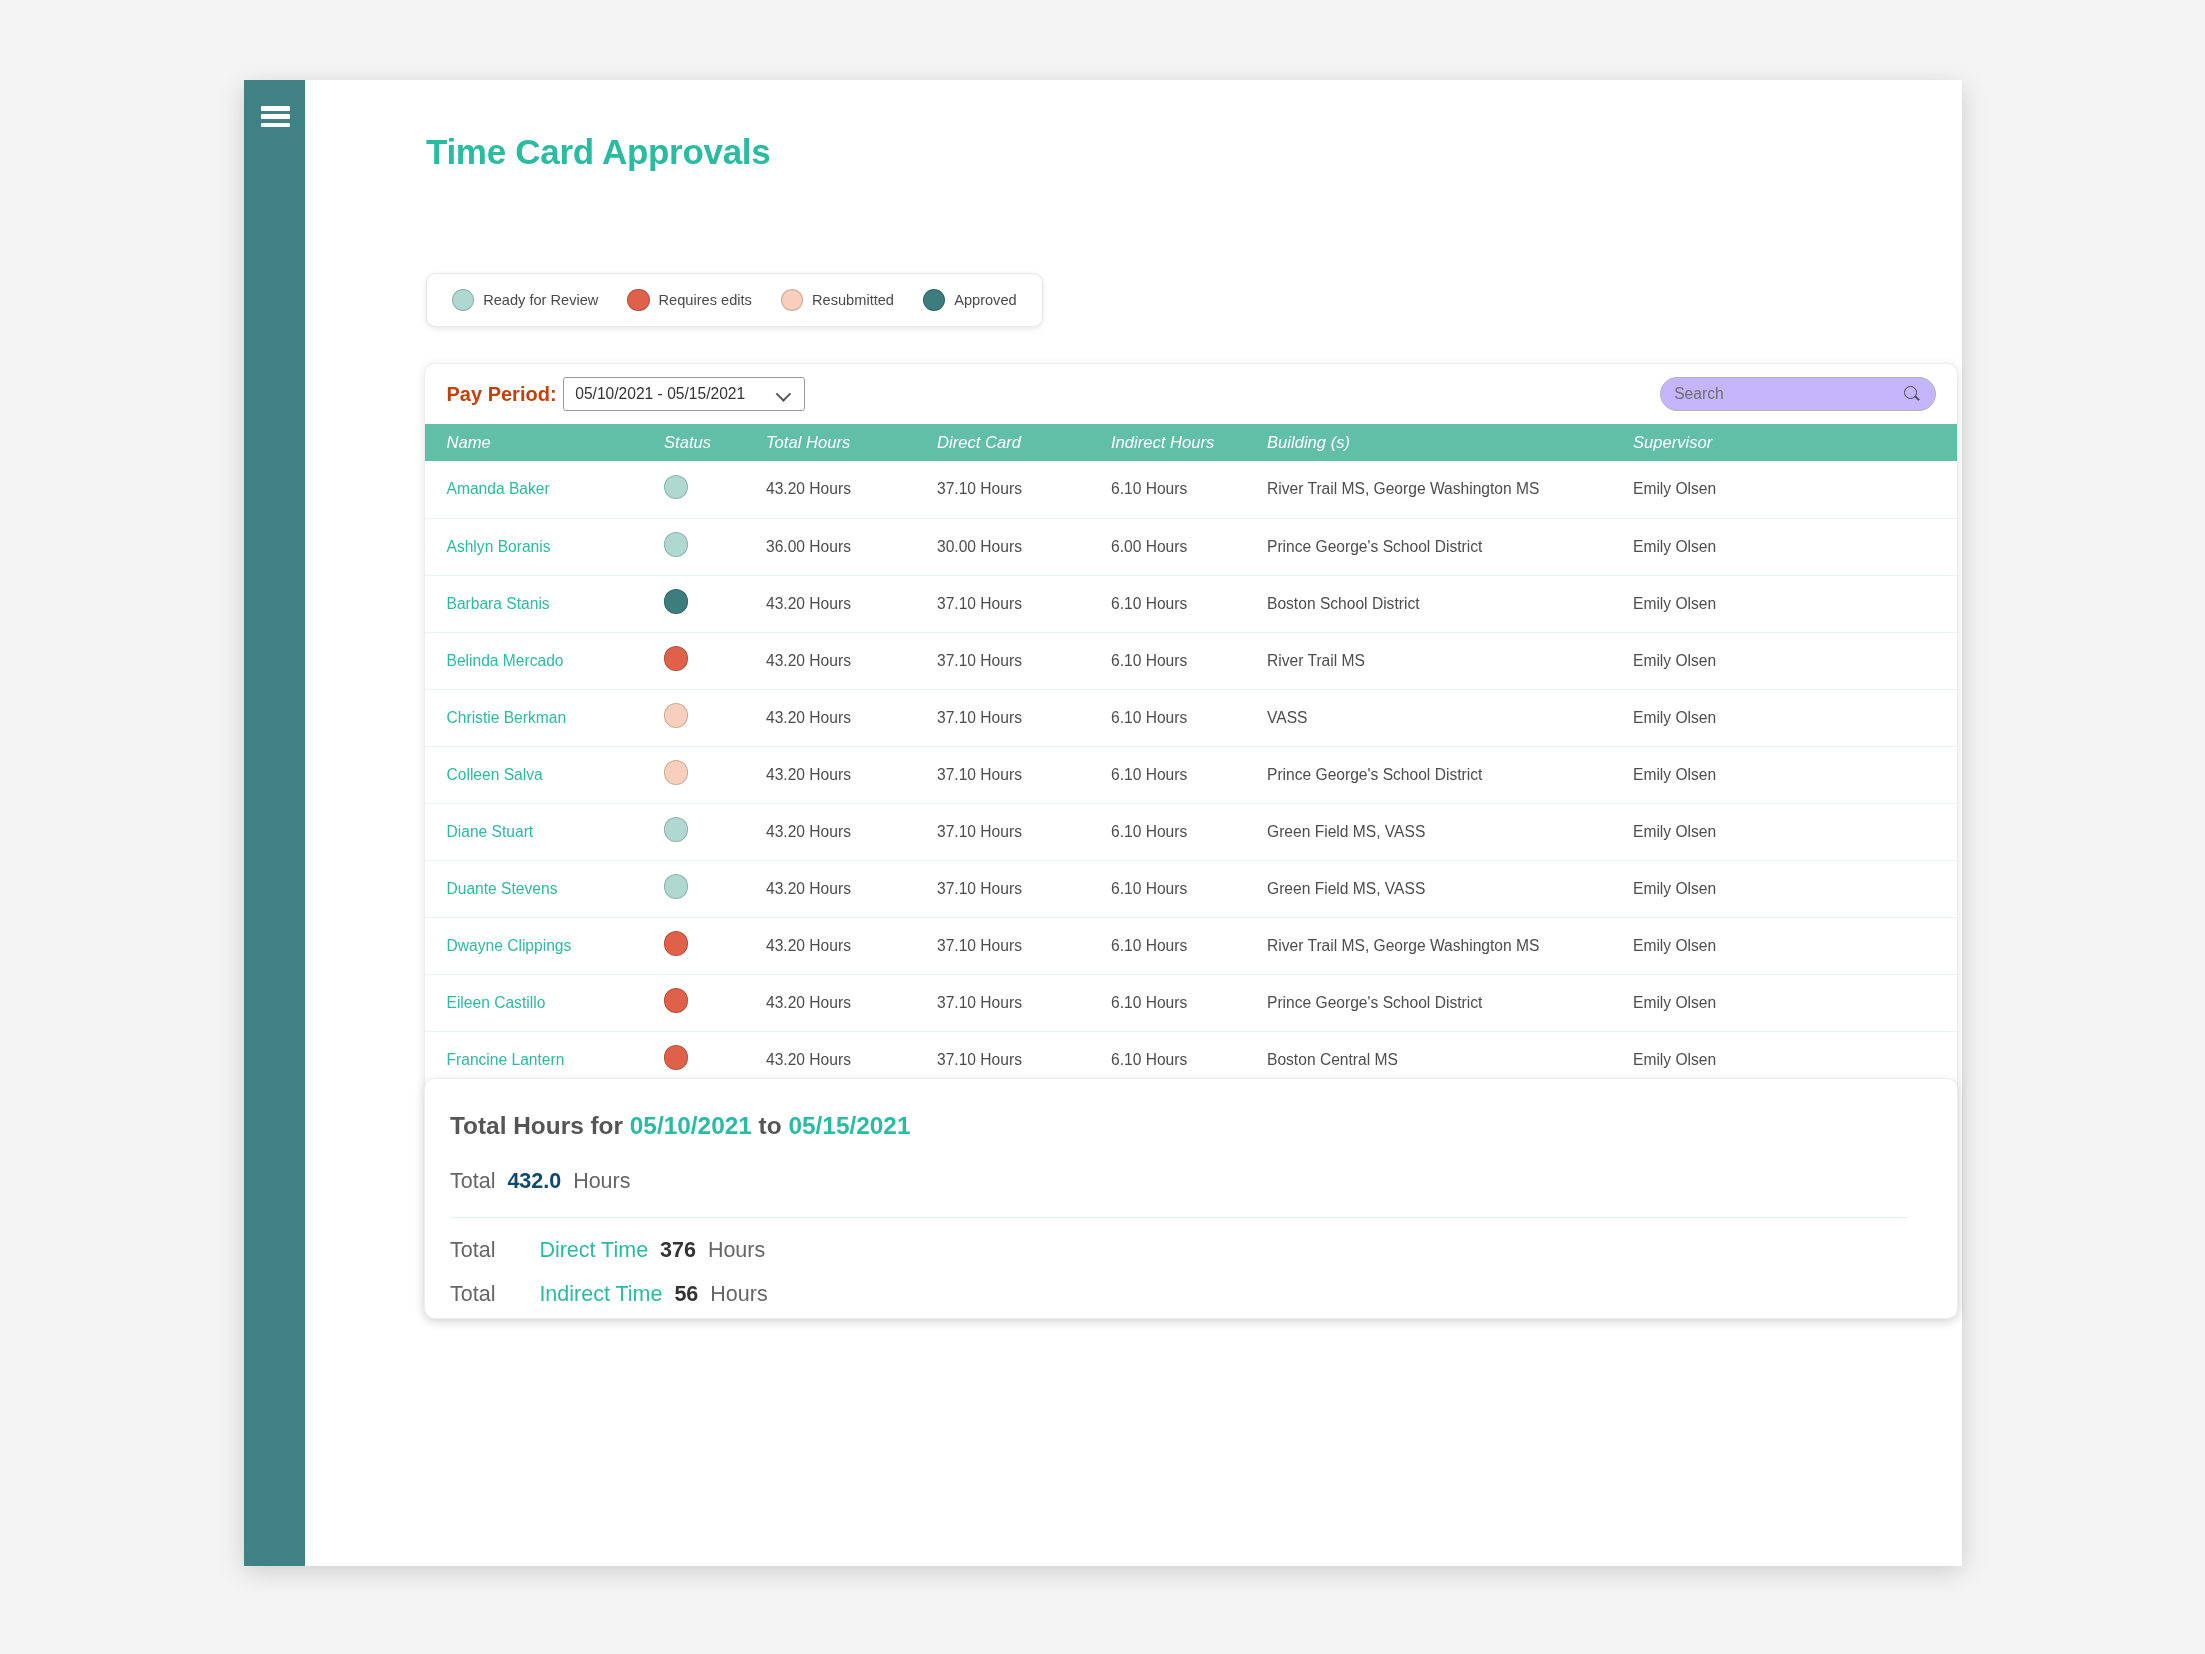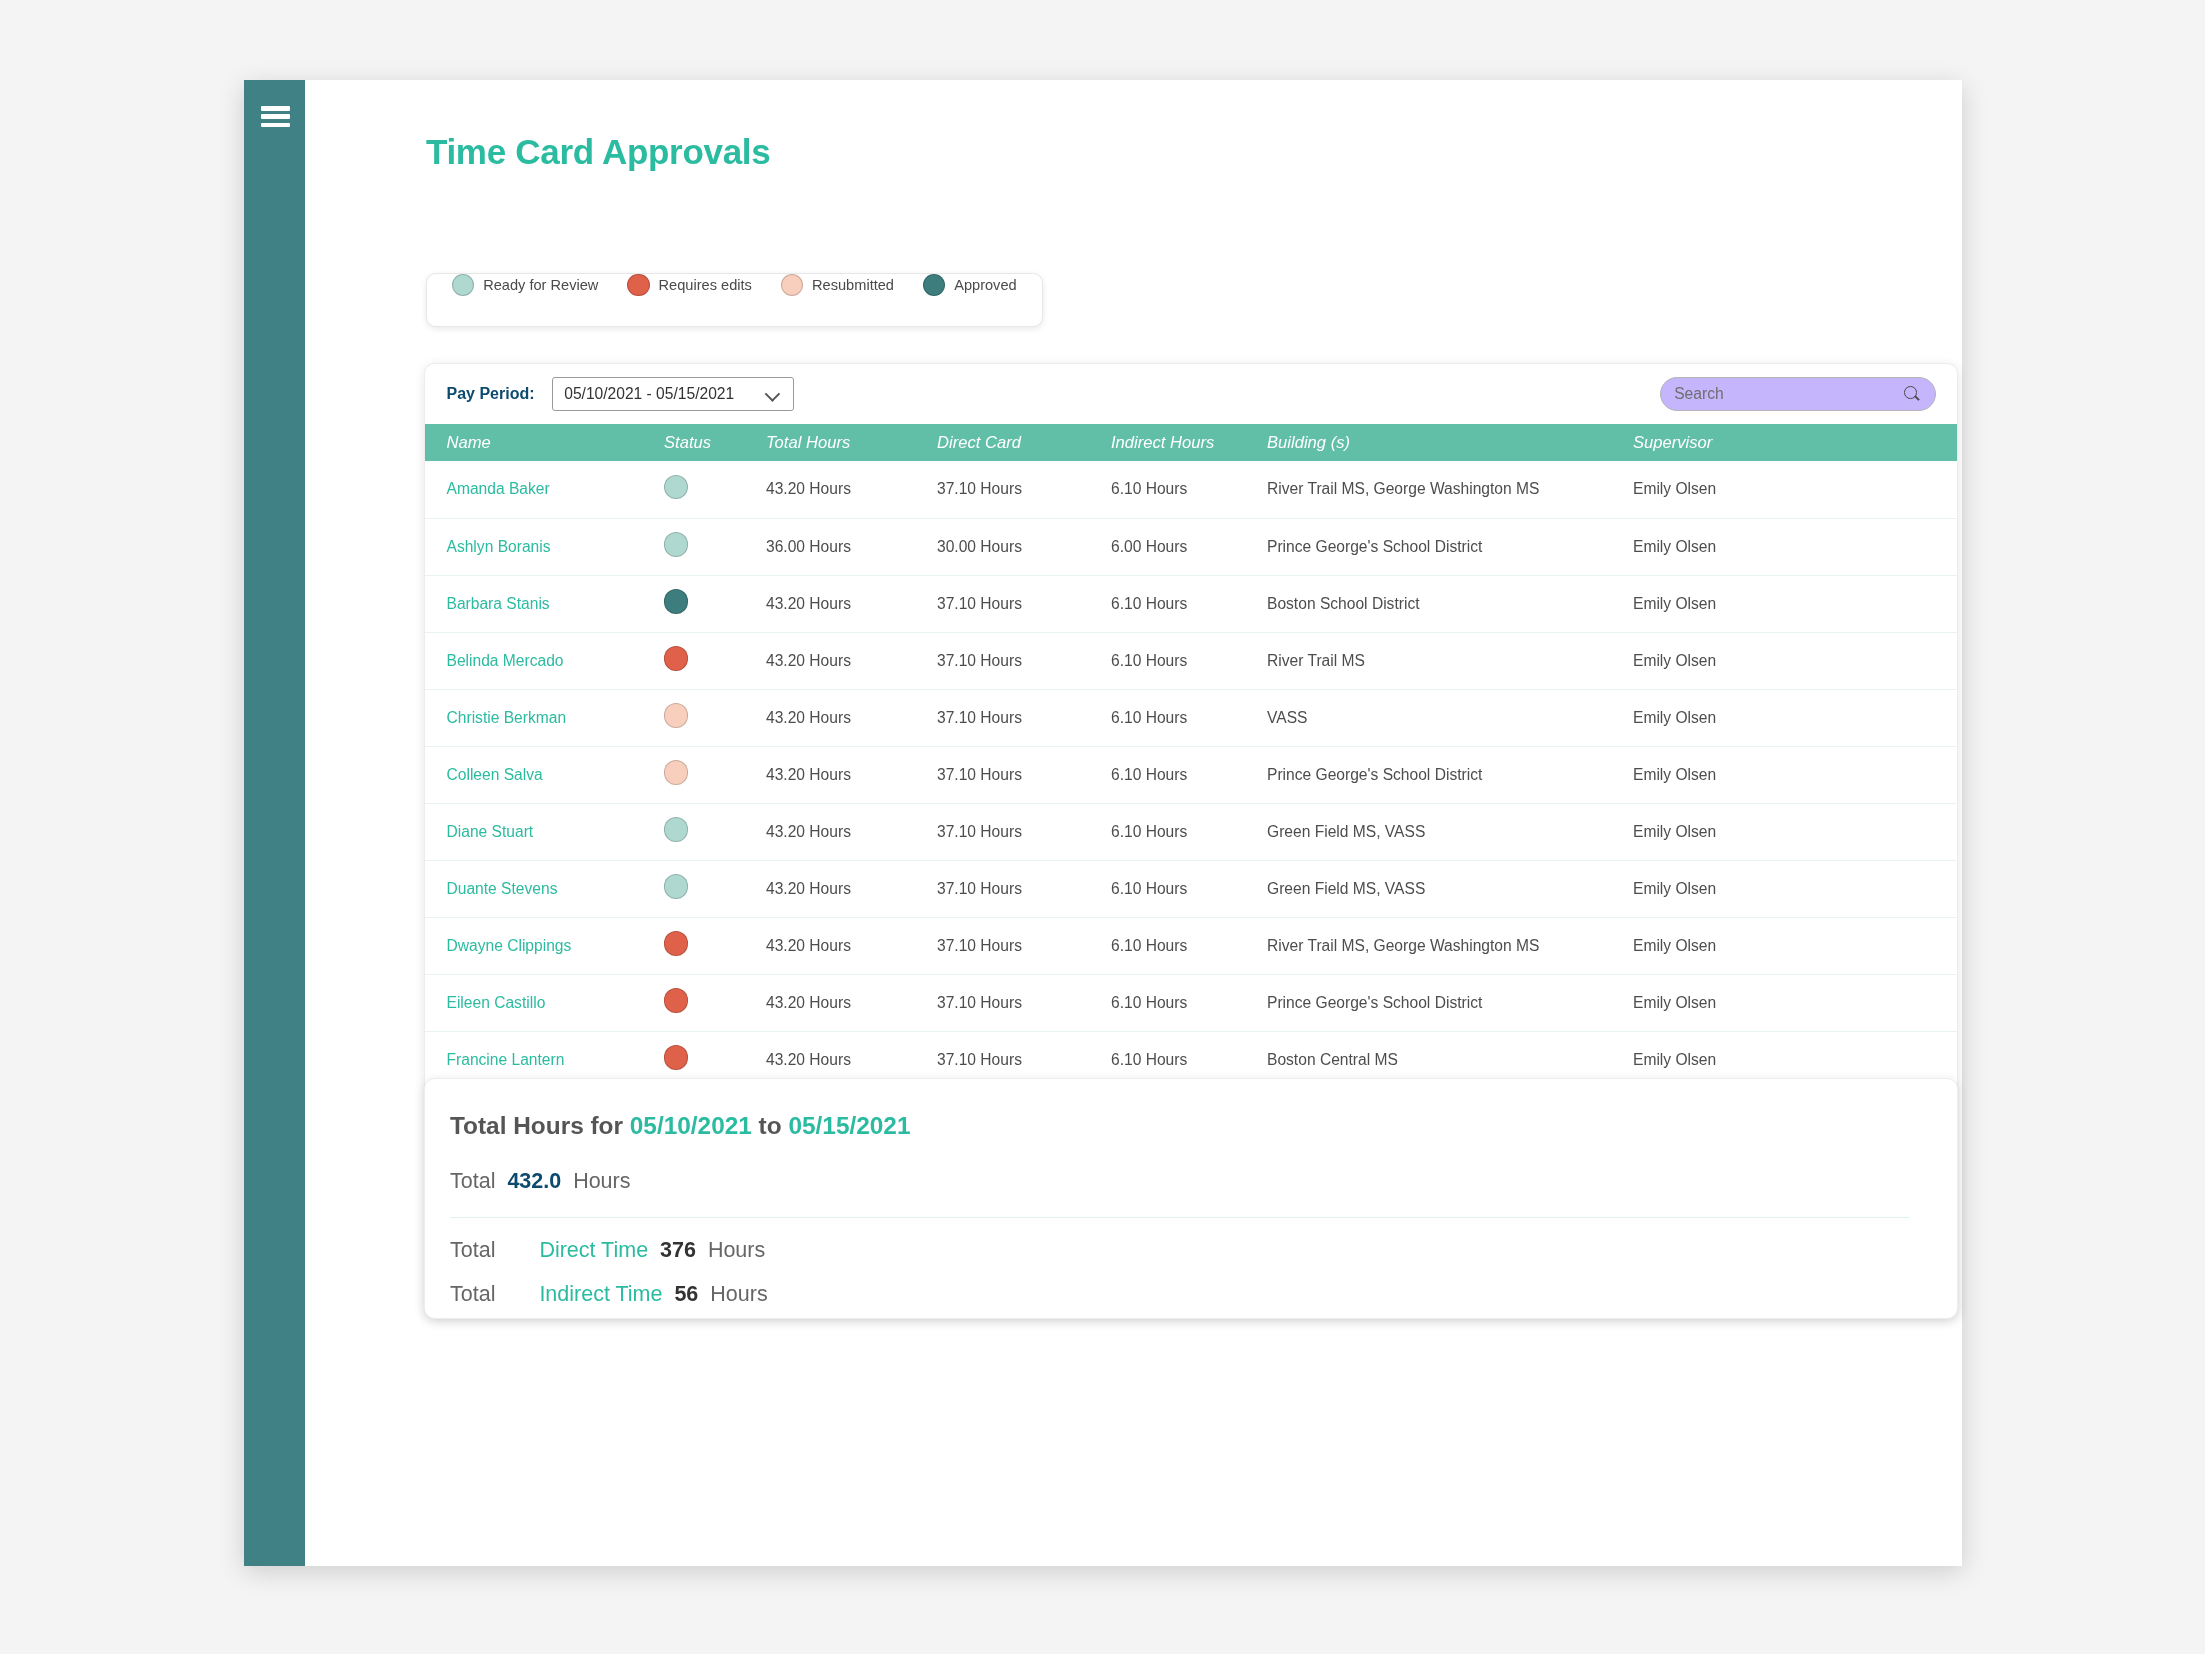--- a/index.html
+++ b/index.html
@@ -70,21 +70,21 @@
   .legend {
     position: absolute;
     left: 121px;
     top: 193px;
     height: 54px;
     background: #ffffff;
     border: 1px solid #e7e7e7;
     border-radius: 9.8px;
     box-shadow: 0 2px 6.8px rgba(0,0,0,0.09);
     display: flex;
-    align-items: flex-start;
+    align-items: center;
     padding: 0 25px;
     gap: 29px;
   }
   .legend-item {
     display: flex;
     align-items: center;
     gap: 8.8px;
   }
   .legend-dot {
     width: 22.4px;
@@ -113,24 +113,24 @@
   }
 
   .table-toolbar {
     height: 60px;
     display: flex;
     align-items: center;
     padding: 0 21.5px 0 21.5px;
     position: relative;
   }
   .pay-period-label {
-    font-size: 16px;
+    font-size: 20px;
     font-weight: bold;
-    color: #0c4a6e;
-    margin-right: 17px;
+    color: #c2410c;
+    margin-right: 6px;
   }
   .pay-period-select {
     position: relative;
     width: 242px;
     height: 34px;
     border: 1px solid #999;
     border-radius: 2.9px;
     background: #fff;
     display: flex;
     align-items: center;

